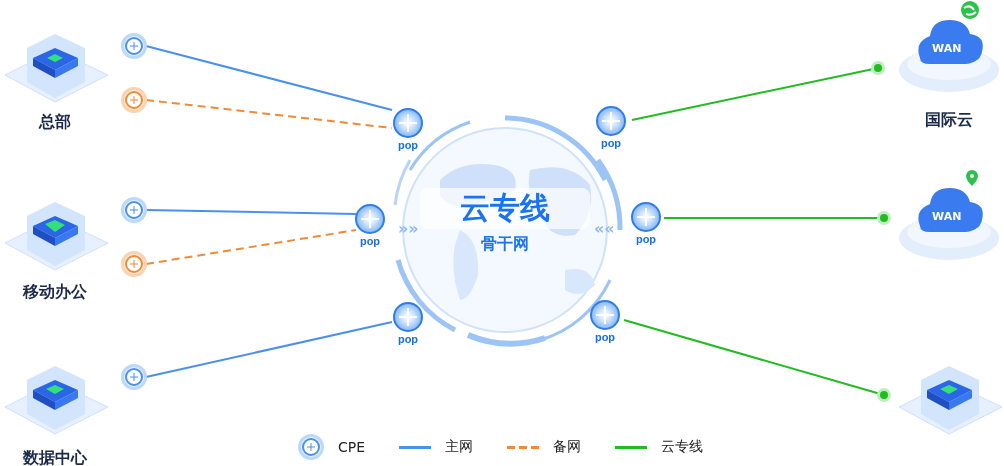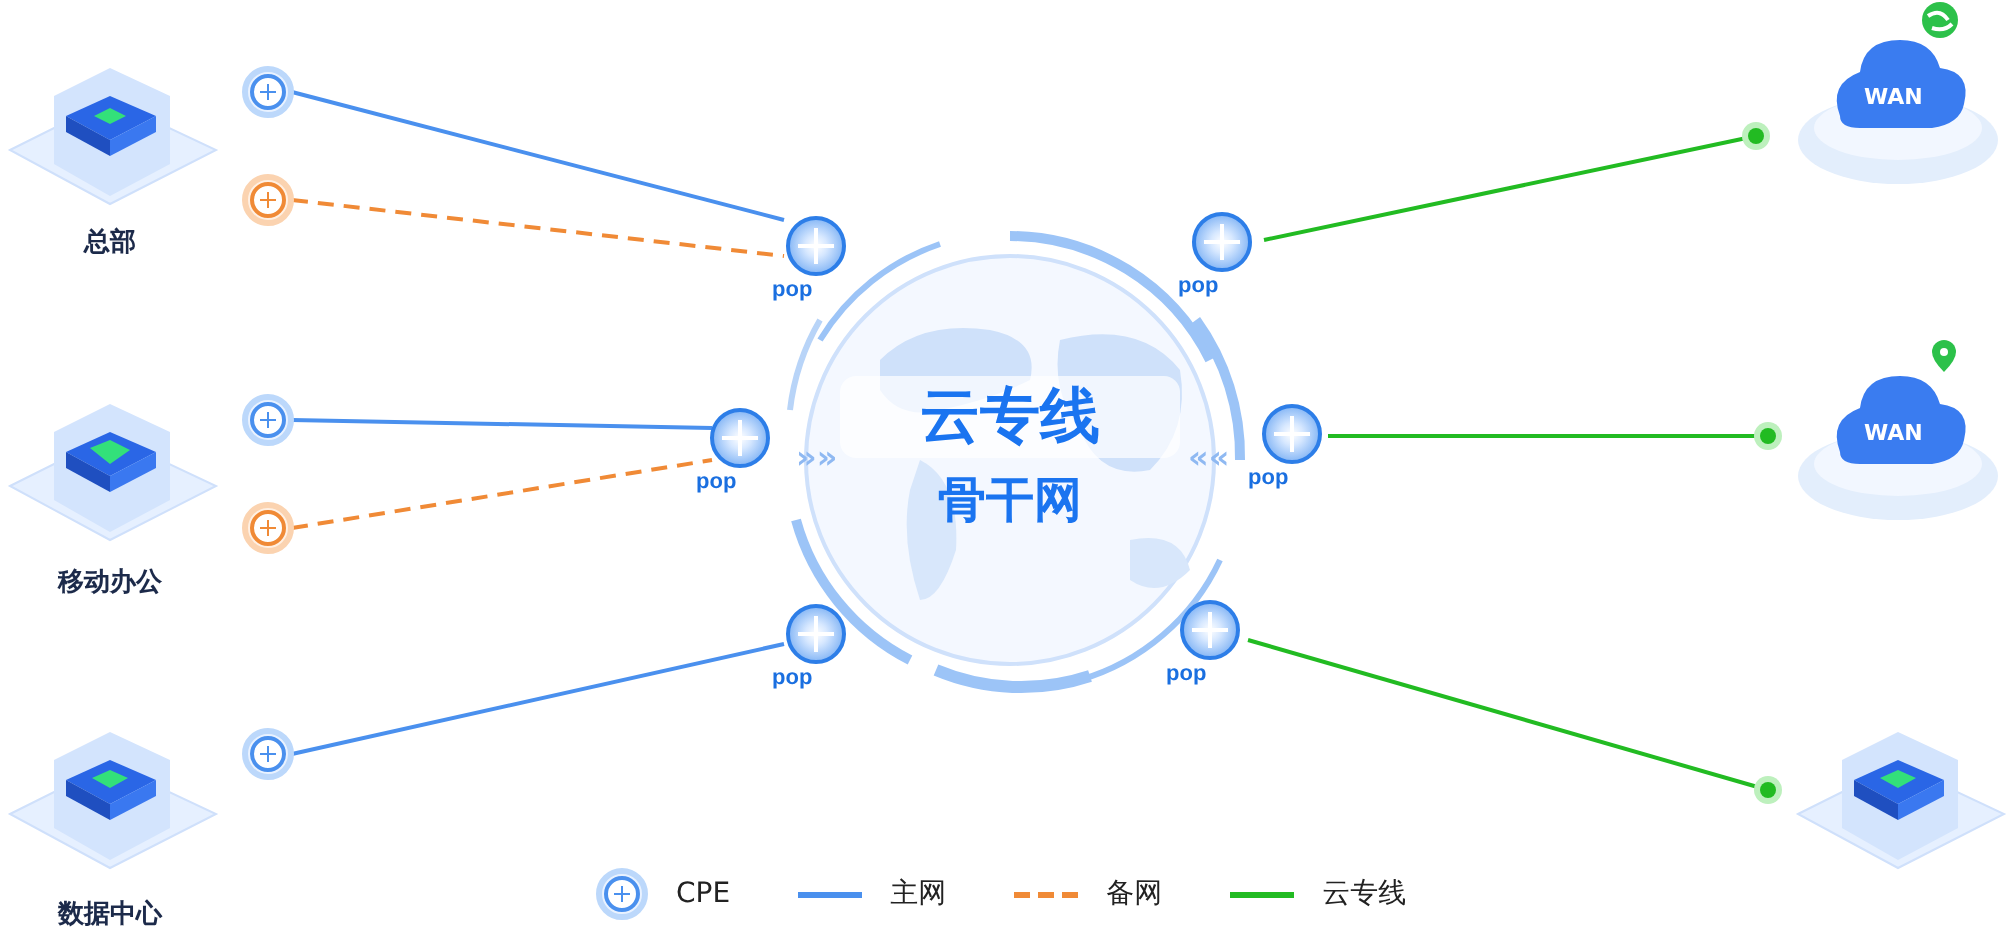--- a/index.html
+++ b/index.html
@@ -1,31 +1,31 @@
 <!DOCTYPE html>
 <html><head>
 <meta charset="utf-8">
 <style>
   html,body{margin:0;padding:0;background:#fff;}
   body{width:1004px;height:466px;position:relative;overflow:hidden;font-family:"Liberation Sans","DejaVu Sans",sans-serif;}
   svg.lines{position:absolute;left:0;top:0;}
   .node{position:absolute;text-align:center;}
-  .node .lbl{position:absolute;left:0;right:0;font-size:13px;font-weight:bold;color:#1c2a4a;font-family:"DejaVu Sans",sans-serif;}
+  .node .lbl{position:absolute;left:0;right:0;font-size:16px;font-weight:bold;color:#1c2a4a;font-family:"DejaVu Sans",sans-serif;}
   .cpe{position:absolute;width:26px;height:26px;border-radius:50%;box-sizing:border-box;display:flex;align-items:center;justify-content:center;}
   .cpe.blue{background:#e9f2ff;border:3px solid #bcd8fb;}
   .cpe.blue .in{background:#fff;border:2px solid #4a90ee;}
   .cpe.orange{background:#fff0e3;border:3px solid #fbd3b0;}
   .cpe.orange .in{background:#fff;border:2px solid #f08a36;}
   .cpe .in{width:18px;height:18px;border-radius:50%;box-sizing:border-box;position:relative;}
   .cpe .in::before,.cpe .in::after{content:"";position:absolute;left:50%;top:50%;transform:translate(-50%,-50%);}
   .cpe.blue .in::before{width:8px;height:1px;background:#4a90ee;}
   .cpe.blue .in::after{width:1px;height:8px;background:#4a90ee;}
   .cpe.orange .in::before{width:8px;height:1px;background:#f08a36;}
   .cpe.orange .in::after{width:1px;height:8px;background:#f08a36;}
-  .pop{position:absolute;width:44px;height:52px;}
+  .pop{position:absolute;width:44px;height:52px;text-align:center;}
   .pop .ball{width:30px;height:30px;margin:0 auto;border-radius:50%;border:2px solid #2d7ee8;background:radial-gradient(circle at 50% 50%,#fff 0,#d7e8ff 30%,#5a9cf0 100%);position:relative;box-sizing:border-box;}
   .pop .ball::before{content:"";position:absolute;left:50%;top:4px;bottom:4px;width:2px;margin-left:-1px;background:#fff;}
   .pop .ball::after{content:"";position:absolute;top:50%;left:4px;right:4px;height:2px;margin-top:-1px;background:#fff;}
   .pop .plbl{font-size:11px;font-weight:bold;color:#1a6fe0;margin-top:1px;}
   .legend{position:absolute;top:432px;left:298px;height:30px;display:flex;align-items:center;font-size:14px;color:#222;font-family:"DejaVu Sans",sans-serif;}
   .legend .item{display:flex;align-items:center;margin-right:34px;}
   .legend .sw{width:32px;height:3px;margin-right:14px;}
   .legend .sw.dash{background:repeating-linear-gradient(90deg,#f08a36 0 8px,transparent 8px 12px);}
   .core-title{position:absolute;left:0;right:0;text-align:center;color:#1a74f0;font-weight:bold;font-family:"DejaVu Sans",sans-serif;}
 </style>
@@ -66,21 +66,21 @@
   <circle cx="878" cy="68" r="7" fill="#bdf0bd"></circle>
   <circle cx="878" cy="68" r="4" fill="#22bb22"></circle>
   <circle cx="884" cy="218" r="7" fill="#bdf0bd"></circle>
   <circle cx="884" cy="218" r="4" fill="#22bb22"></circle>
   <circle cx="884" cy="395" r="7" fill="#bdf0bd"></circle>
   <circle cx="884" cy="395" r="4" fill="#22bb22"></circle>
 </svg>
 
 <div style="position:absolute;left:420px;top:188px;width:170px;">
   <div class="core-title" style="top:0;font-size:30px;background:rgba(255,255,255,0.7);border-radius:8px;">云专线</div>
-  <div class="core-title" style="top:46px;font-size:24px;">骨干网</div>
+  <div class="core-title" style="top:46px;font-size:16px;">骨干网</div>
 </div>
 
 <div class="node" style="left:0;top:20px;width:110px;height:115px;">
   <svg width="110" height="90">
     <polygon points="5,55 55,30 108,55 55,82" fill="#e6f0ff" stroke="#cfe0fb"></polygon>
     <polygon points="27,28 55,14 85,28 85,62 55,78 27,62" fill="#d3e4fd"></polygon>
     <polygon points="33,38 55,28 78,38 55,50" fill="#2a66e6"></polygon>
     <polygon points="33,38 55,50 55,58 33,46" fill="#1f4fc0"></polygon>
     <polygon points="55,50 78,38 78,46 55,58" fill="#3a78f0"></polygon>
     <polygon points="47,38 55,34 63,38 55,42" fill="#33e07a"></polygon>
@@ -153,20 +153,21 @@
 
 <div class="node" style="left:894px;top:0;width:110px;height:130px;">
   <svg width="110" height="100">
     <ellipse cx="55" cy="70" rx="50" ry="22" fill="#e3eefc"></ellipse>
     <ellipse cx="55" cy="64" rx="42" ry="16" fill="#f2f7ff"></ellipse>
     <path d="M26 58 Q20 42 36 36 Q38 20 56 20 Q72 20 76 34 Q92 36 88 52 Q86 62 72 64 L36 64 Q26 64 26 58Z" fill="#3a7cf0"></path>
     <text x="38" y="52" font-size="11" font-weight="bold" fill="#fff" font-family="DejaVu Sans, sans-serif">WAN</text>
     <circle cx="76" cy="10" r="9" fill="#2cc14a"></circle>
     <path d="M70 8 Q76 4 80 10 M72 14 Q78 16 82 12" stroke="#fff" stroke-width="2" fill="none"></path>
   </svg>
+  <div class="lbl" style="top:110px;">国际云</div>
 </div>
 <div class="node" style="left:894px;top:168px;width:110px;height:130px;">
   <svg width="110" height="100">
     <ellipse cx="55" cy="70" rx="50" ry="22" fill="#e3eefc"></ellipse>
     <ellipse cx="55" cy="64" rx="42" ry="16" fill="#f2f7ff"></ellipse>
     <path d="M26 58 Q20 42 36 36 Q38 20 56 20 Q72 20 76 34 Q92 36 88 52 Q86 62 72 64 L36 64 Q26 64 26 58Z" fill="#3a7cf0"></path>
     <text x="38" y="52" font-size="11" font-weight="bold" fill="#fff" font-family="DejaVu Sans, sans-serif">WAN</text>
     <path d="M78 2 A6 6 0 0 1 84 8 Q84 12 78 18 Q72 12 72 8 A6 6 0 0 1 78 2Z" fill="#2cc14a"></path>
     <circle cx="78" cy="8" r="2" fill="#fff"></circle>
   </svg>

